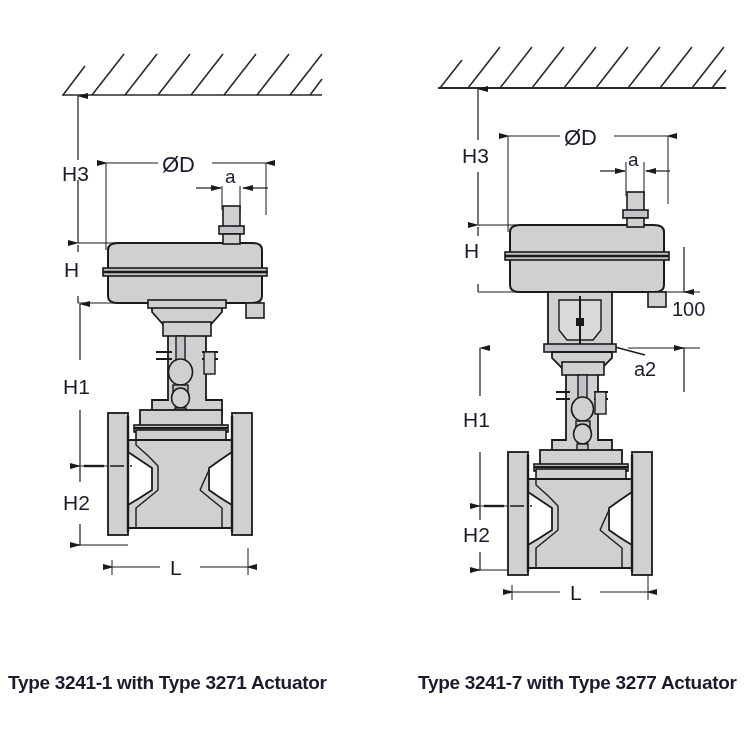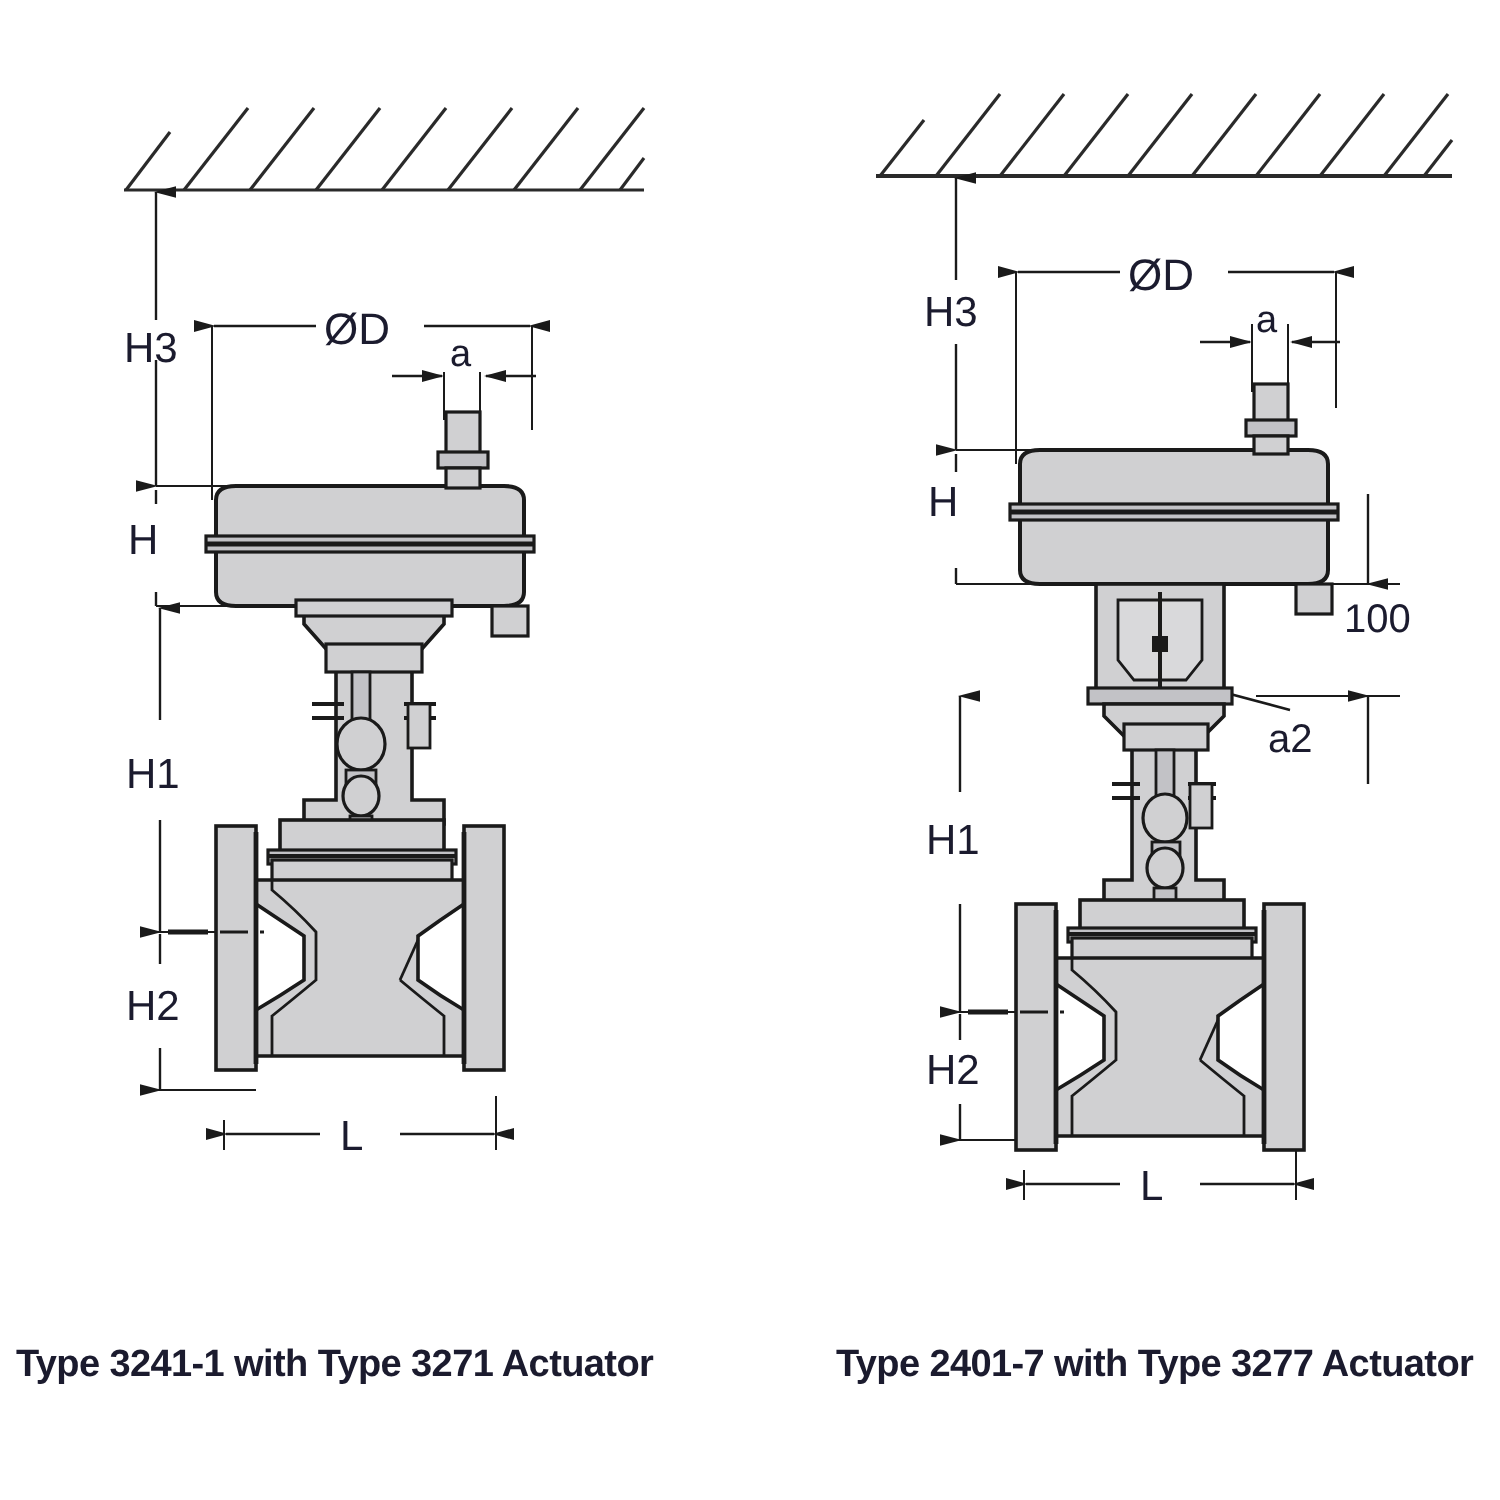--- a/index.html
+++ b/index.html
@@ -347,15 +347,15 @@
 
       <g stroke="#1a1a1a" stroke-width="1.6" fill="none">
         <line x1="484" y1="506" x2="504" y2="506" stroke-width="2.4"></line>
         <line x1="510" y1="506" x2="532" y2="506" stroke-dasharray="14 6"></line>
       </g>
     </g>
   </svg>
 
   <div class="caption" id="caption-left">Type 3241-1 with Type 3271 Actuator</div>
 
-  <div class="caption" id="caption-right">Type 2401-7 with Type 3277 Actuator</div>
+  <div class="caption" id="caption-right">Type 3241-7 with Type 3277 Actuator</div>
 
 </div>
 
 </body></html>

